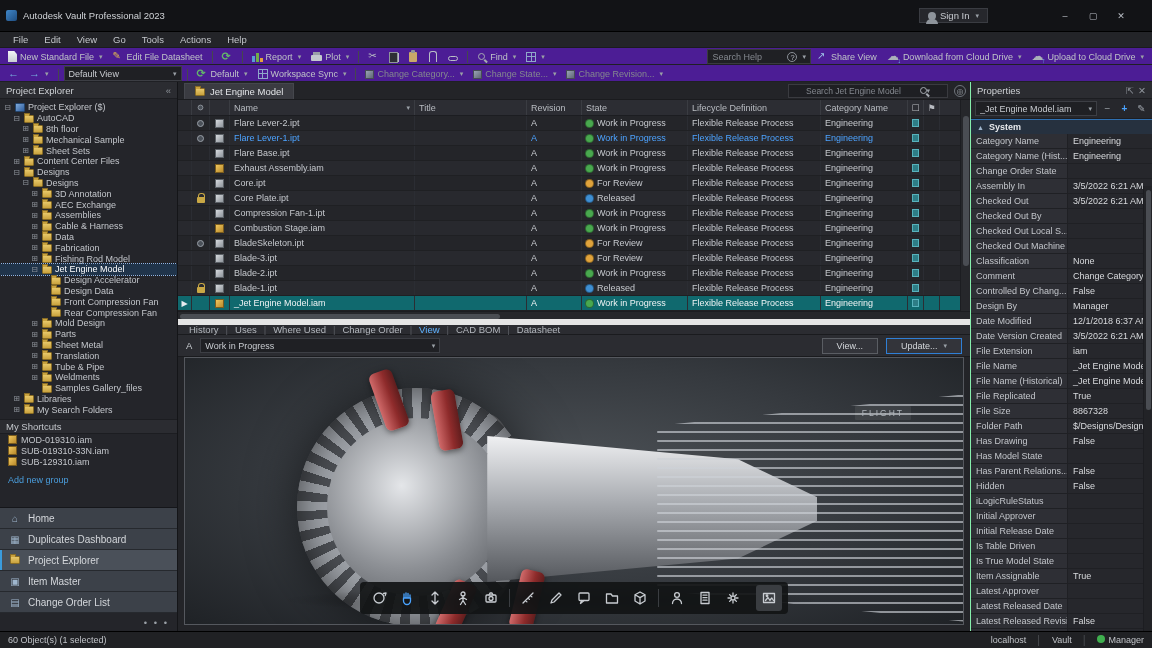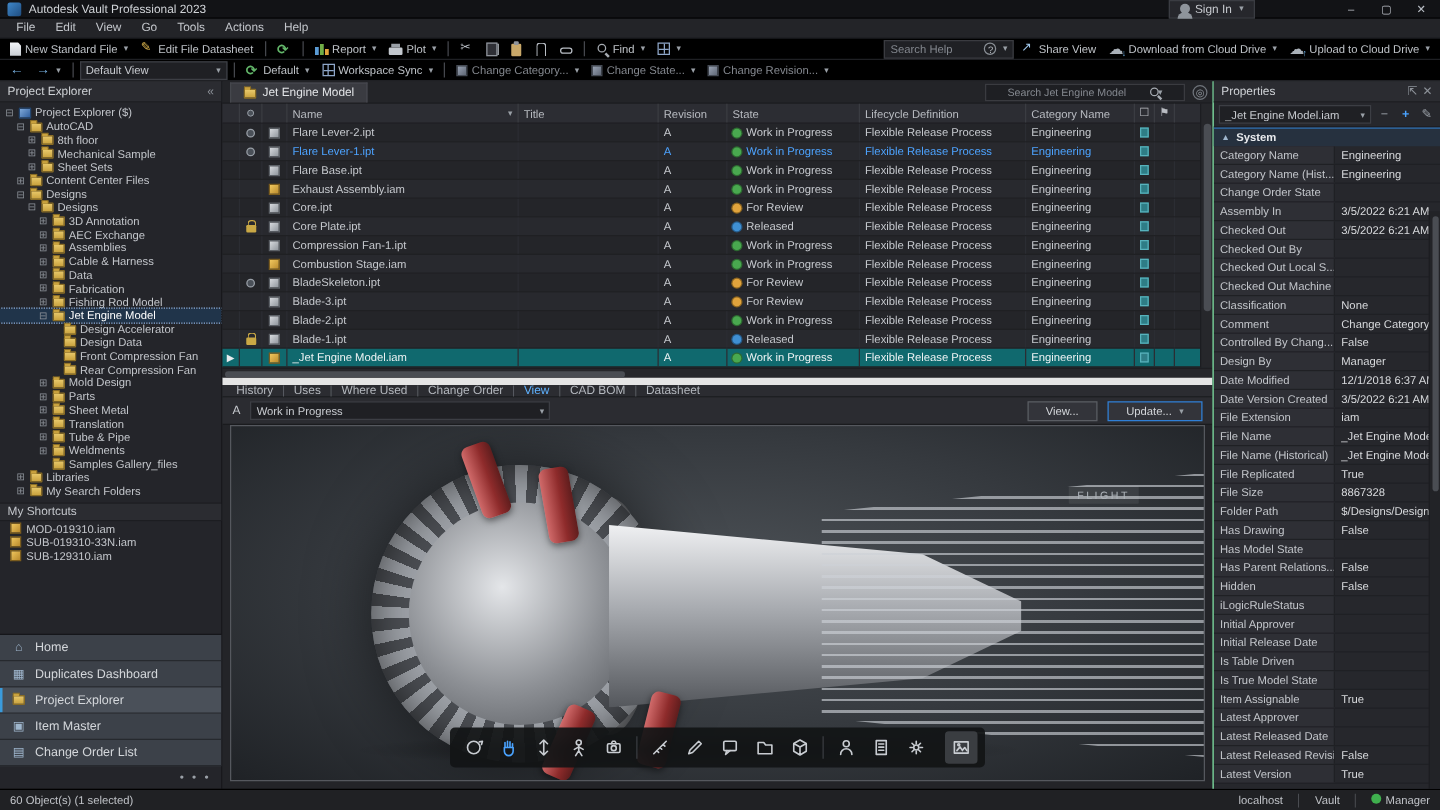--- a/index.html
+++ b/index.html
@@ -2,31 +2,31 @@
 <html><head>
 <meta charset="utf-8">
 <style>
 *{box-sizing:border-box;margin:0;padding:0}
 html,body{background:#0d0e10}
 body{font-family:"Liberation Sans","DejaVu Sans",sans-serif}
 #app{position:relative;width:1152px;height:648px;display:flex;flex-direction:column;background:#26272b;color:#c8cbd0;font-size:9.5px;overflow:hidden}
 .spacer{flex:1}
 .dd{font-size:7px;color:#9aa0a7;margin-left:2px}
 
-.titlebar{height:15px;background:#121316;display:flex;align-items:center;padding:0 4px 0 6px;gap:6px;flex:0 0 auto;border-bottom:1px solid #000}
+.titlebar{height:32px;background:#121316;display:flex;align-items:center;padding:0 20px 0 6px;gap:6px;flex:0 0 auto;border-bottom:1px solid #000}
 .appicon{width:11px;height:11px;border-radius:2px;background:linear-gradient(135deg,#3f87c9,#1f4d80)}
 .apptitle{color:#cfd2d6;font-size:9.5px}
 .signin{display:flex;align-items:center;gap:4px;background:#26272c;border:1px solid #3a3c42;padding:1px 8px;height:15px;margin-right:60px;cursor:pointer}
 .ic-person{width:8px;height:8px;border-radius:50%;background:#8e949b;position:relative}
 .ic-person::after{content:"";position:absolute;top:7px;left:-2px;width:12px;height:5px;border-radius:6px 6px 0 0;background:#8e949b}
 .winbtn{width:22px;text-align:center;color:#b9bec5;font-size:9px;cursor:pointer;line-height:18px}
 
 .menubar{height:16px;background:#232428;display:flex;align-items:center;padding:0 6px;gap:2px;flex:0 0 auto;border-bottom:1px solid #1a1b1e}
 .menuitem{padding:1px 7px;color:#c3c6cb;cursor:pointer}
-.toolbar{height:17px;background:#000000;display:flex;align-items:center;padding:0 4px;gap:2px;flex:0 0 auto;border-bottom:1px solid #1f2024}
+.toolbar{height:17px;background:#4c1d95;display:flex;align-items:flex-end;padding:0 4px;gap:2px;flex:0 0 auto;border-bottom:1px solid #1f2024}
 .tb-left{display:flex;align-items:center;gap:2px}
 .tbtn{display:flex;align-items:center;gap:3px;padding:1px 4px;height:15px;color:#bfc3c8;cursor:pointer;white-space:nowrap}
 .tbtn.dim{color:#84888f}
 .tlab{font-size:9px}
 .tsep{width:1px;height:12px;background:#45474d;margin:0 3px}
 .combo{display:flex;align-items:center;background:#1f2024;border:1px solid #3c3e44;height:15px;padding:0 4px;gap:4px;color:#c8cbd0;font-size:9px;cursor:pointer}
 .searchbox{display:flex;align-items:center;background:#1f2024;border:1px solid #3a3b40;height:15px;padding:0 4px;gap:3px}
 .searchbox input{background:transparent;border:none;outline:none;color:#c8cbd0;font-size:9px;width:72px;font-family:inherit}
 .searchbox input::placeholder{color:#84888f}
 
@@ -486,20 +486,21 @@
             </div>
             <div class="scrow">
               <span class="f-iam"></span>
               <span>SUB-019310-33N.iam</span>
             </div>
             <div class="scrow">
               <span class="f-iam"></span>
               <span>SUB-129310.iam</span>
             </div>
           </div>
+        <a class="addgroup">Add new group</a>
       </div>
       <div class="spacer"></div>
       <div id="navstack">
           <div class="navrow">
             <span class="navic">⌂</span>
             <span>Home</span>
           </div>
           <div class="navrow">
             <span class="navic">▦</span>
             <span>Duplicates Dashboard</span>

